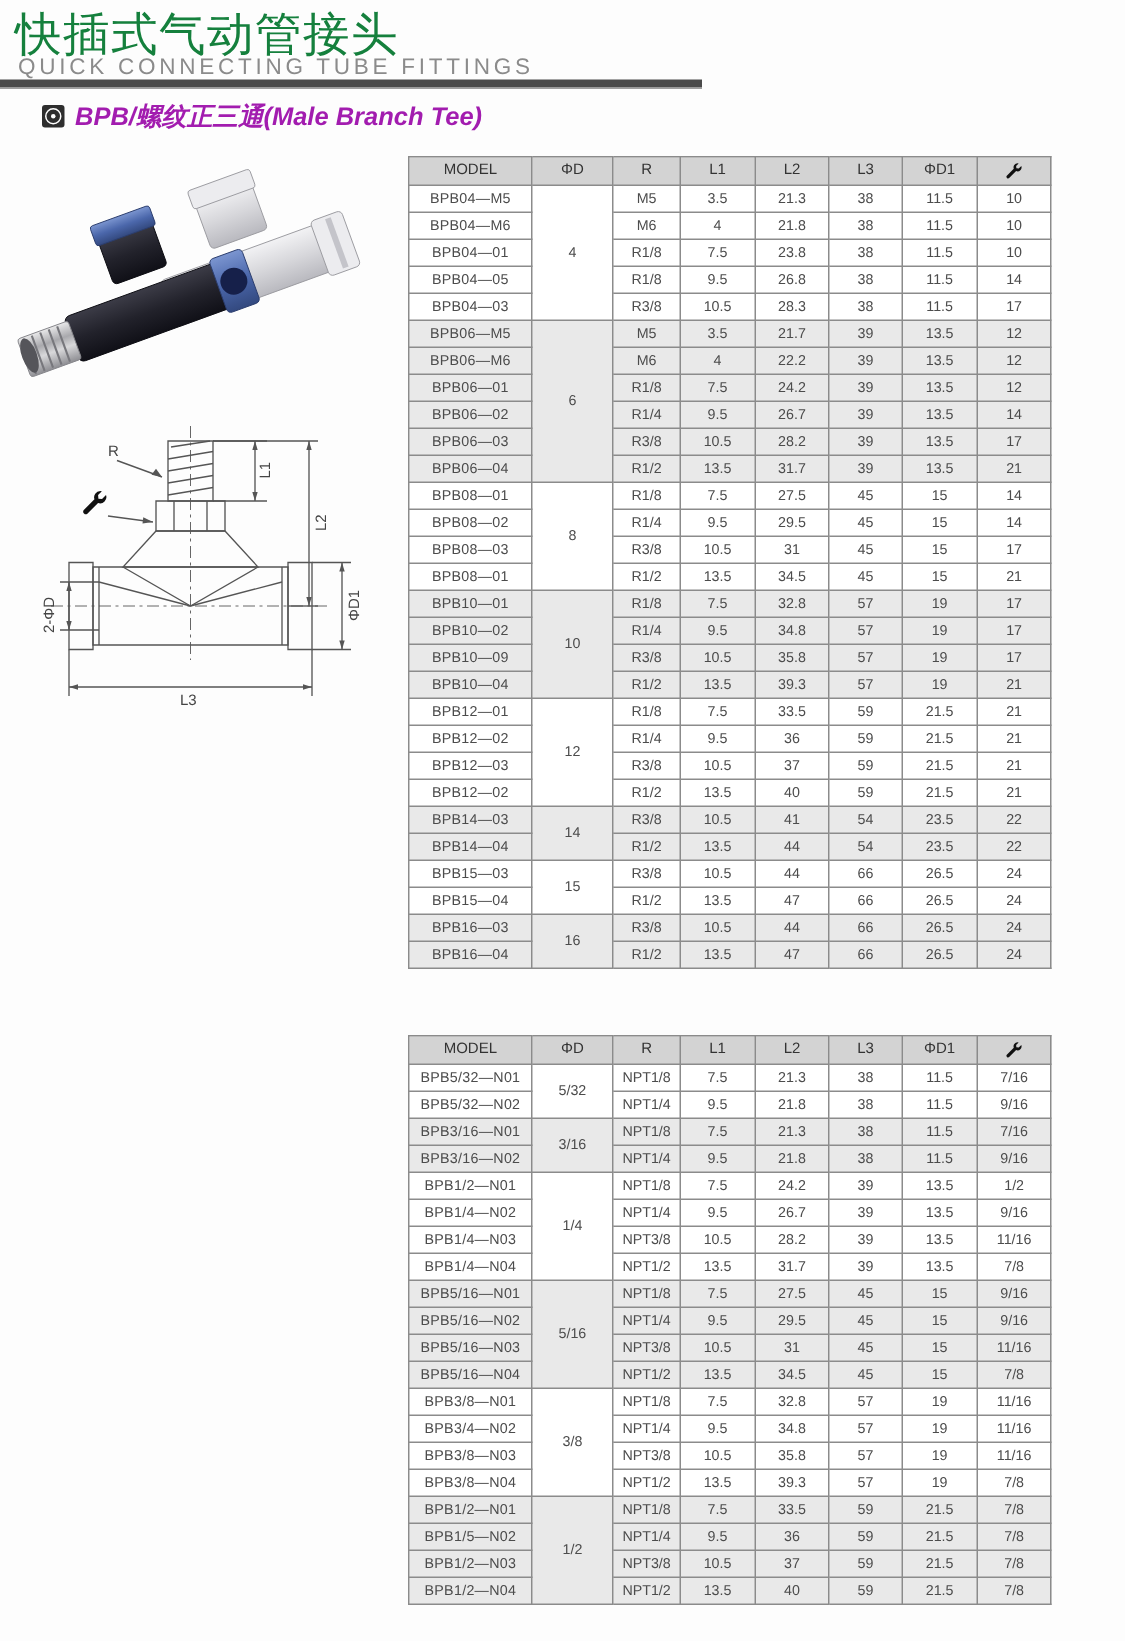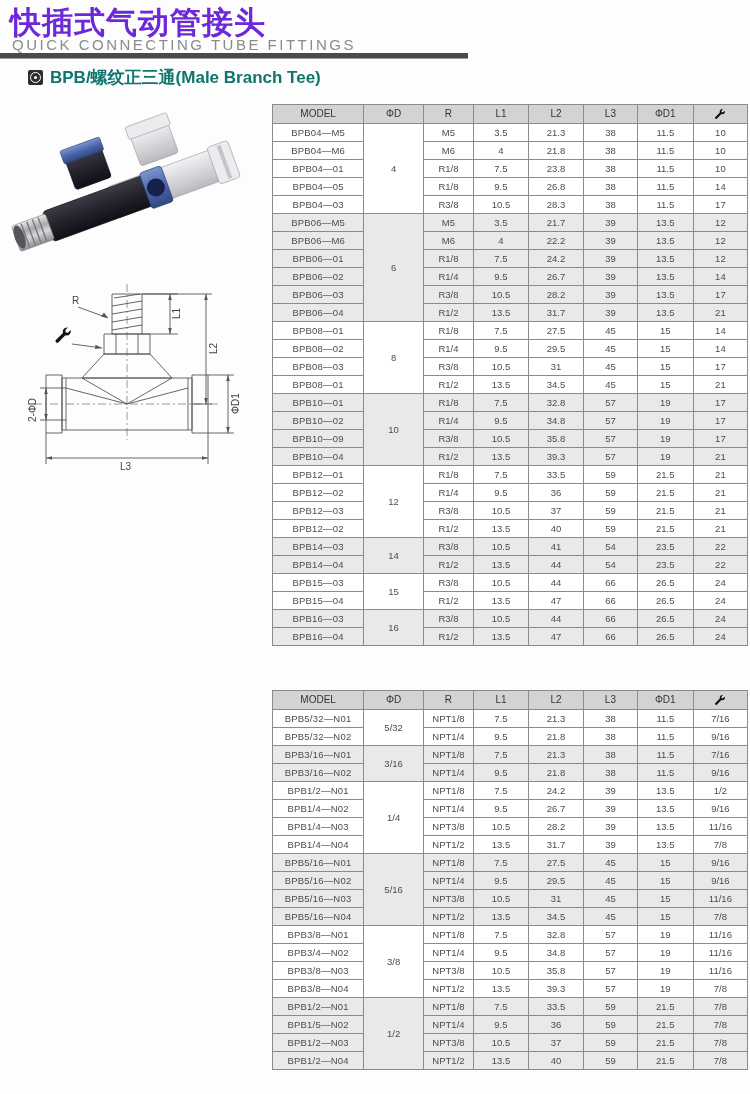--- a/index.html
+++ b/index.html
@@ -2,34 +2,34 @@
 <html><head>
 <meta charset="utf-8">
 <style>
   html,body{margin:0;padding:0;}
   body{
     width:750px;height:1094px;position:relative;background:#fdfdfd;
     font-family:"Liberation Sans","DejaVu Sans",sans-serif;color:#222;
     overflow:hidden;
   }
   
-  .hdr-title{position:absolute;left:10px;top:2px;font-size:31px;font-weight:bold;color:#6d28d9;letter-spacing:1px;}
+  .hdr-title{position:absolute;left:10px;top:2px;font-size:31px;font-weight:normal;color:#15803d;letter-spacing:1px;}
   .hdr-sub{position:absolute;left:12px;top:36px;font-size:15px;color:#8b8b8b;letter-spacing:2.5px;}
   .hdr-bar{position:absolute;left:0;top:53px;width:468px;height:5px;background:#4a4a4a;border-bottom:1px solid #9a9a9a;}
   
   .section{position:absolute;left:28px;top:66px;display:flex;align-items:center;gap:7px;}
   .bullet{width:15px;height:15px;background:#2e2e2e;border-radius:2px;display:flex;align-items:center;justify-content:center;}
   .bullet .ring{width:9px;height:9px;border:1.5px solid #fff;border-radius:50%;display:flex;align-items:center;justify-content:center;}
   .bullet .dot{width:3px;height:3px;background:#fff;border-radius:50%;}
-  .section-label{font-size:17px;font-weight:bold;color:#0f766e;}
+  .section-label{font-size:17px;font-weight:bold;color:#a21caf;font-style:italic;}
   
   .photo{position:absolute;left:10px;top:110px;}
   .drawing{position:absolute;left:20px;top:278px;}
   
-  table.spec{position:absolute;left:272px;border-collapse:collapse;table-layout:fixed;width:476px;
+  table.spec{position:absolute;left:272px;border-collapse:collapse;table-layout:fixed;width:429px;
     font-size:9.5px;color:#4c4c4c;}
   #table-0{top:104px;}
   #table-1{top:690px;}
   table.spec th,table.spec td{
     border:1px solid #8b8b8b;text-align:center;vertical-align:middle;
     height:17px;padding:0 1px;font-weight:normal;line-height:1;
     background:#fff;
   }
   table.spec th{background:#d3d3d3;color:#333;font-size:10px;height:18px;}
   table.spec tr.shaded td{background:#e9e9e9;}

